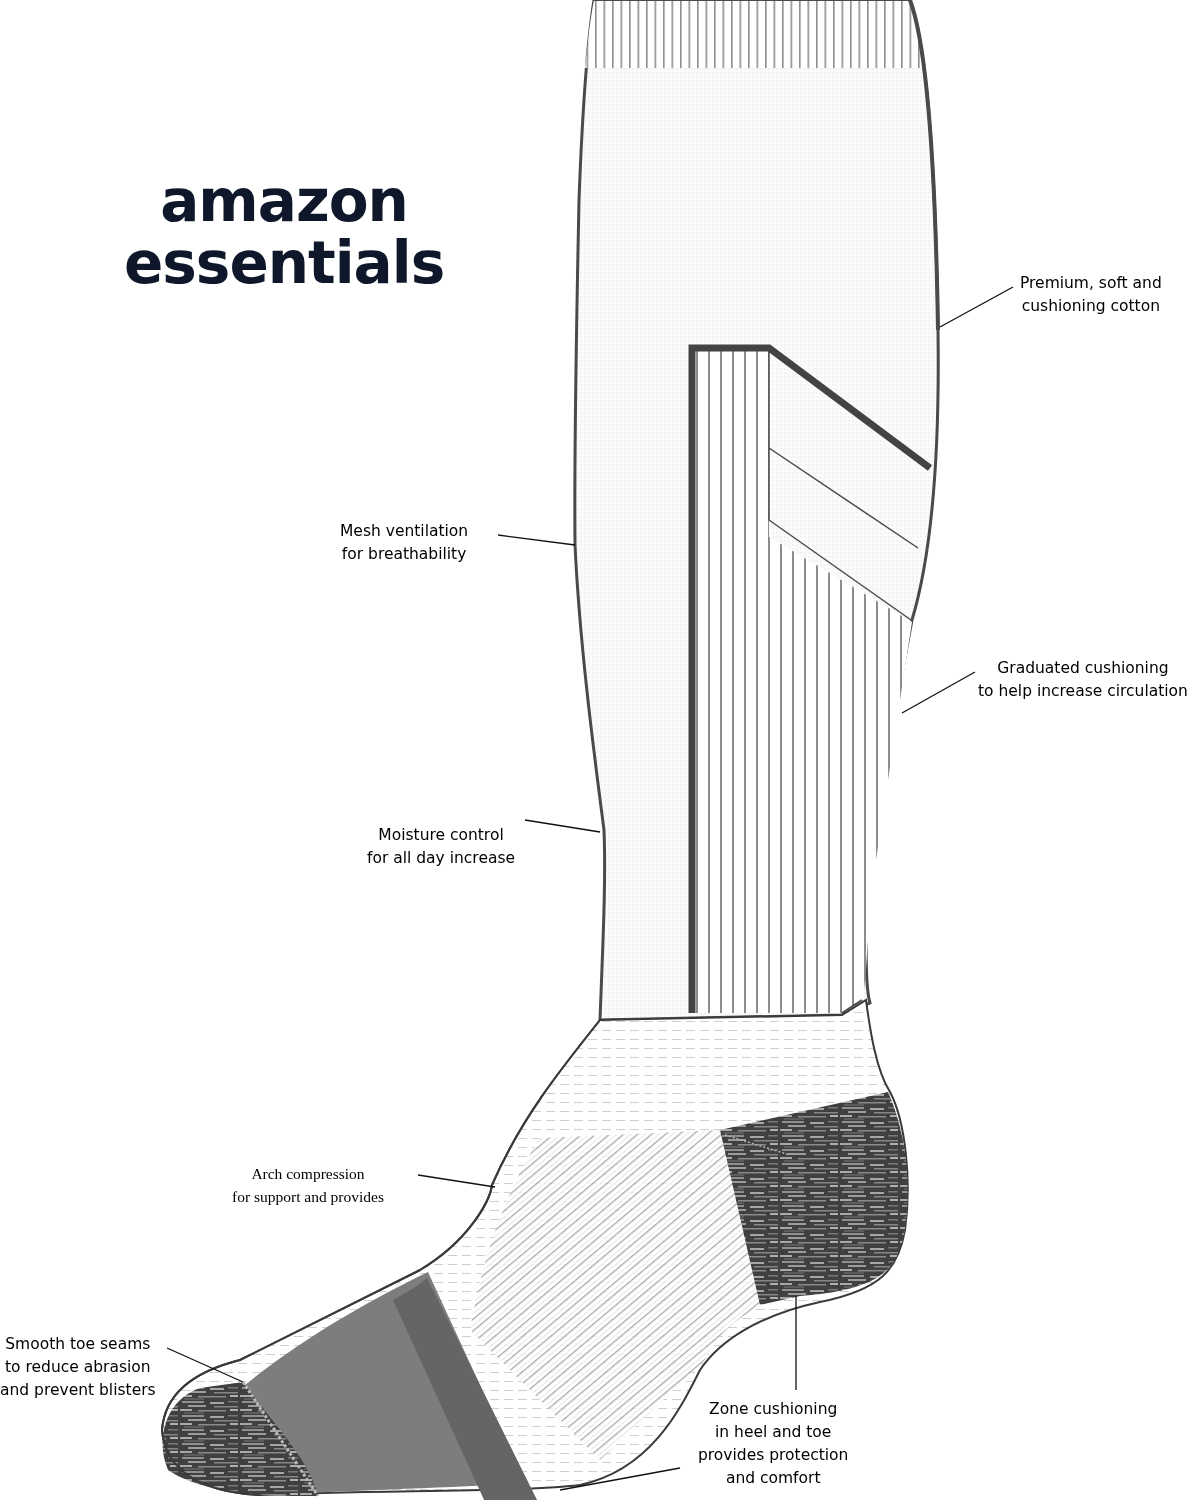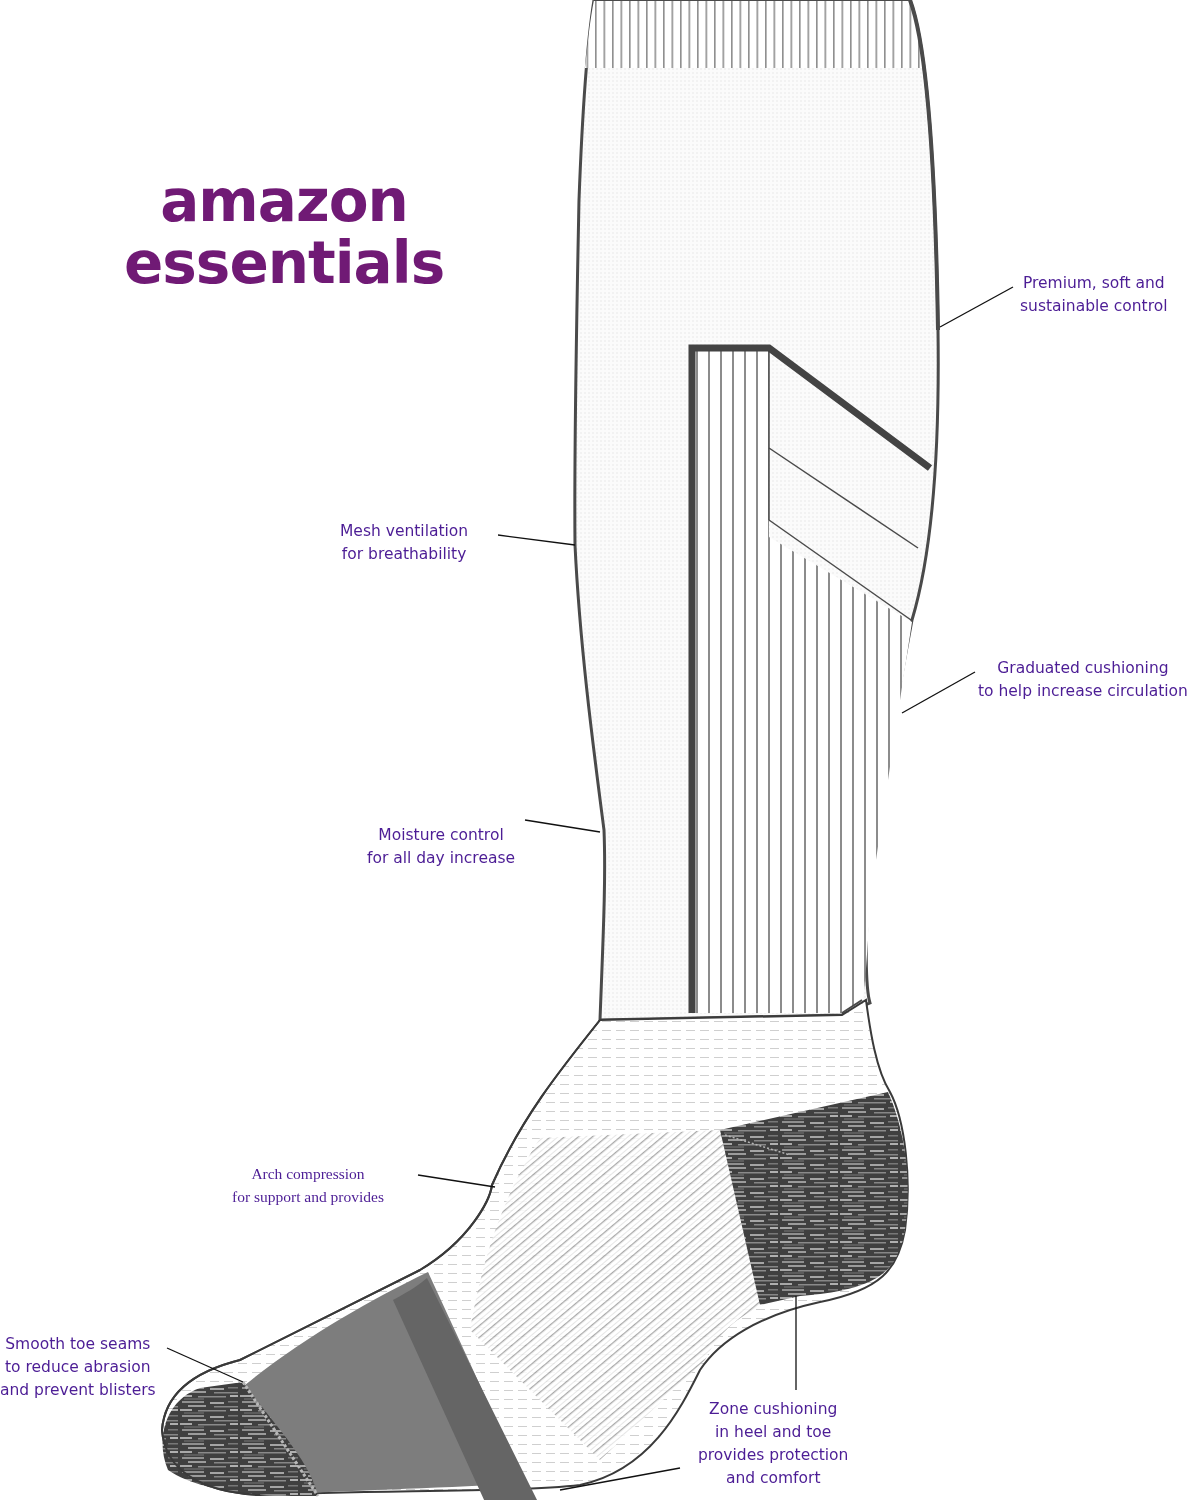--- a/index.html
+++ b/index.html
@@ -1,21 +1,21 @@
 <!DOCTYPE html>
 <html><head>
 <meta charset="utf-8">
 <style>
   html, body { margin: 0; padding: 0; background: #ffffff; }
   body { width: 1193px; height: 1500px; position: relative; overflow: hidden; font-family: "DejaVu Sans", sans-serif; }
   #stage { position: absolute; left: 0; top: 0; width: 1193px; height: 1500px; }
   svg#sock { position: absolute; left: 0; top: 0; }
-  .brand { position: absolute; left: 124px; top: 170px; width: 320px; text-align: center; color: #701a75; font-family: "DejaVu Sans", sans-serif; font-weight: bold; font-size: 58px; line-height: 62px; letter-spacing: -1px; }
+  .brand { position: absolute; left: 124px; top: 170px; width: 320px; text-align: center; color: #0f172a; font-family: "DejaVu Sans", sans-serif; font-weight: bold; font-size: 58px; line-height: 62px; letter-spacing: -1px; }
   .brand div { white-space: nowrap; }
-  .callout { position: absolute; color: #4c1d95; font-family: "DejaVu Sans", sans-serif; font-size: 15.5px; line-height: 23px; text-align: center; white-space: nowrap; }
+  .callout { position: absolute; color: #000000; font-family: "DejaVu Sans", sans-serif; font-size: 15.5px; line-height: 23px; text-align: center; white-space: nowrap; }
   .callout div { white-space: nowrap; }
 </style>
 </head>
 <body>
 
 <div id="stage">
 
   <svg id="sock" width="1193" height="1500" viewBox="0 0 1193 1500" xmlns="http://www.w3.org/2000/svg">
     <defs>
       <pattern id="dots" width="4" height="4" patternUnits="userSpaceOnUse">
@@ -100,21 +100,21 @@
     </g>
   </svg>
 
   <div class="brand">
     <div>amazon</div>
     <div>essentials</div>
   </div>
 
   <div class="callout" style="left:1020px; top:272px;">
     <div>Premium, soft and</div>
-    <div>sustainable control</div>
+    <div>cushioning cotton</div>
   </div>
 
   <div class="callout" style="left:340px; top:520px;">
     <div>Mesh ventilation</div>
     <div>for breathability</div>
   </div>
 
   <div class="callout" style="left:978px; top:657px;">
     <div>Graduated cushioning</div>
     <div>to help increase circulation</div>

